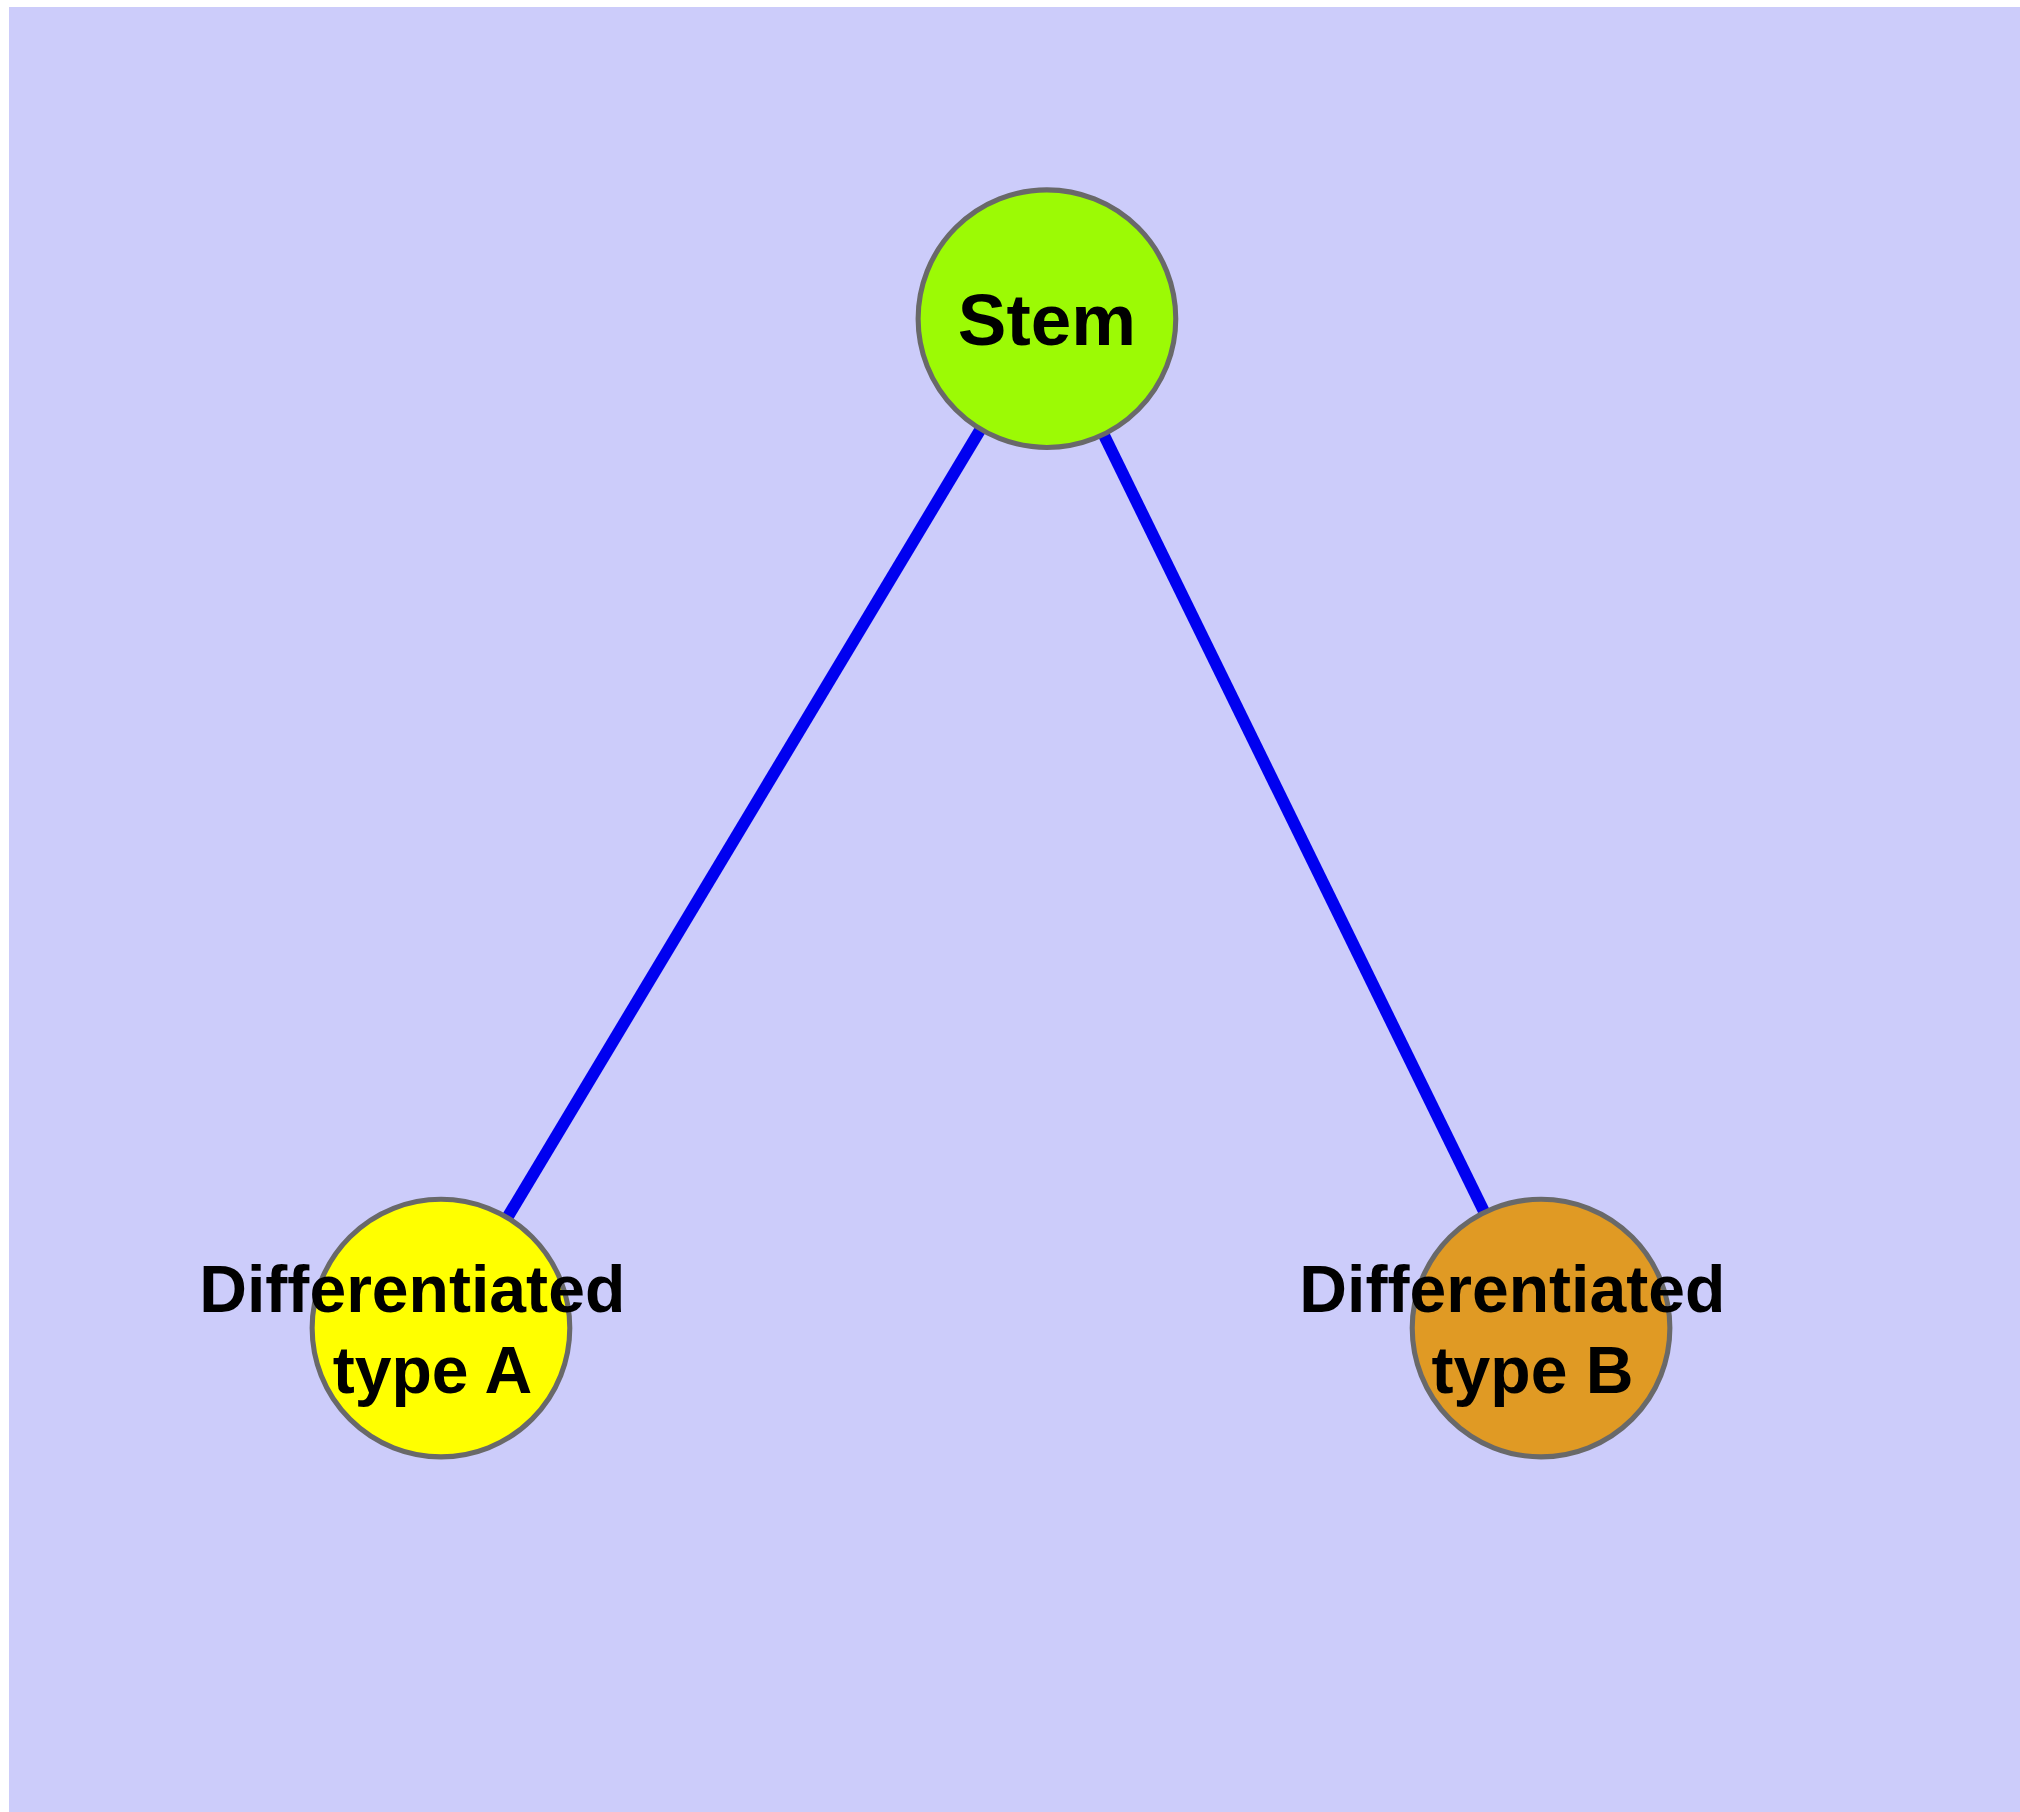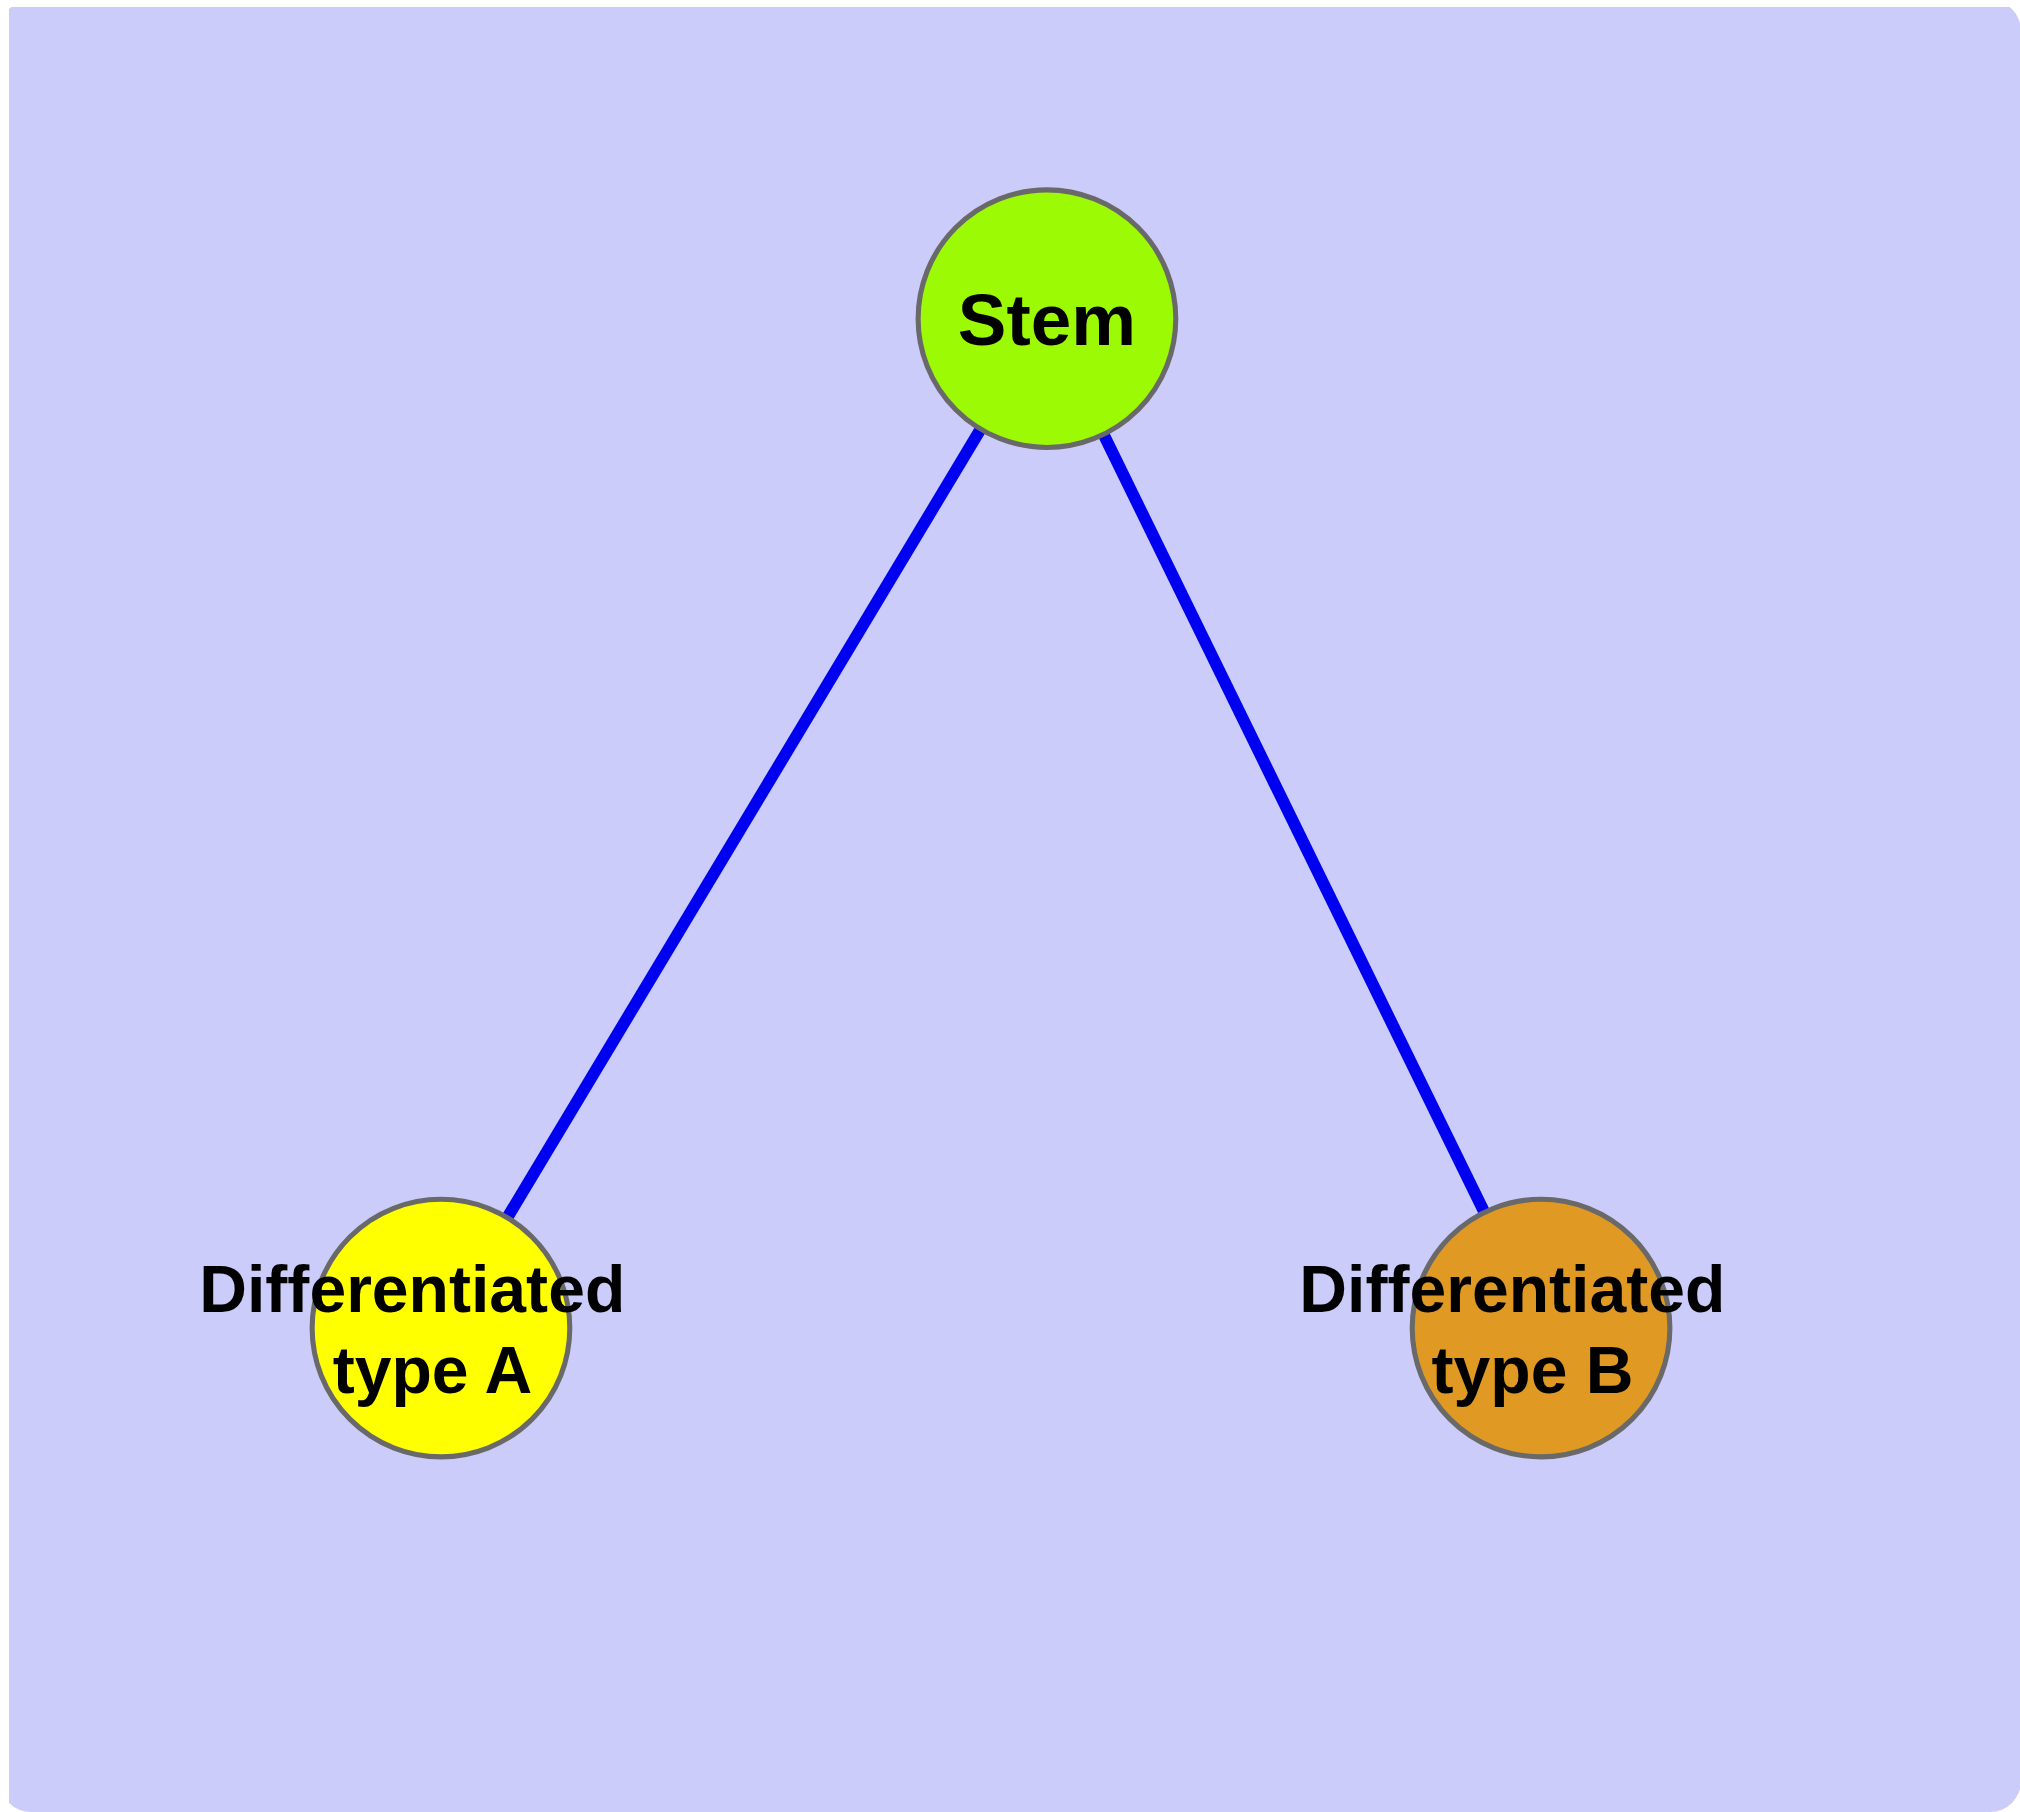--- a/index.html
+++ b/index.html
@@ -6,21 +6,20 @@
     margin: 0;
     padding: 0;
     background: #ffffff;
   }
   #canvas {
     position: relative;
     width: 2021px;
     height: 1812px;
     background: #ffffff;
     overflow: hidden;
-    border-radius: 31px;
   }
   #plot-area {
     position: absolute;
     left: 8.5px;
     top: 6.8px;
     width: 2012px;
     height: 1805px;
     background: #ccccfa;
   }
   #graph-svg {

